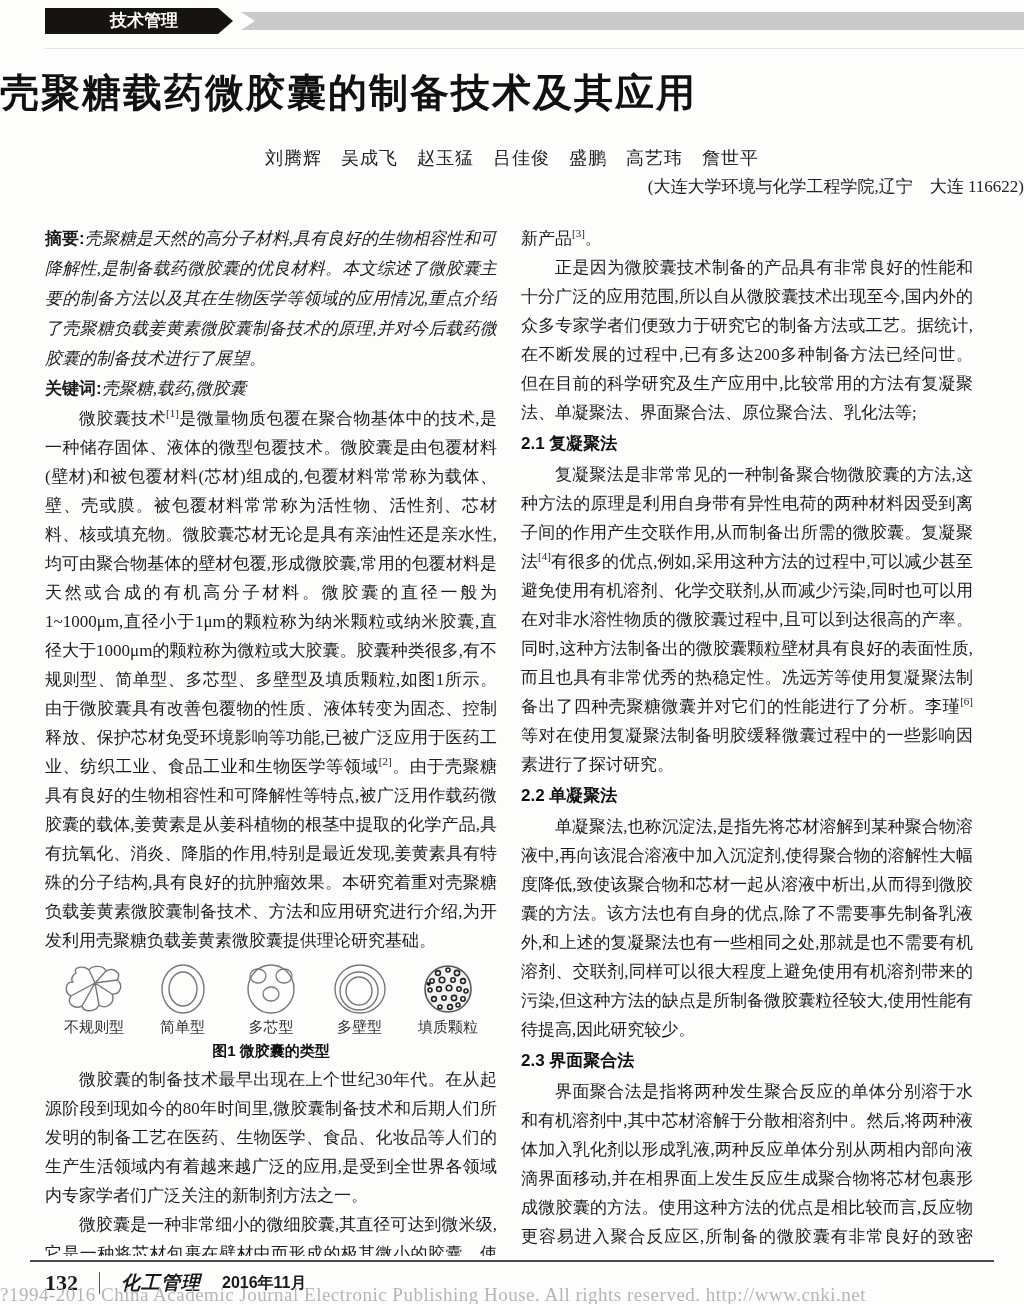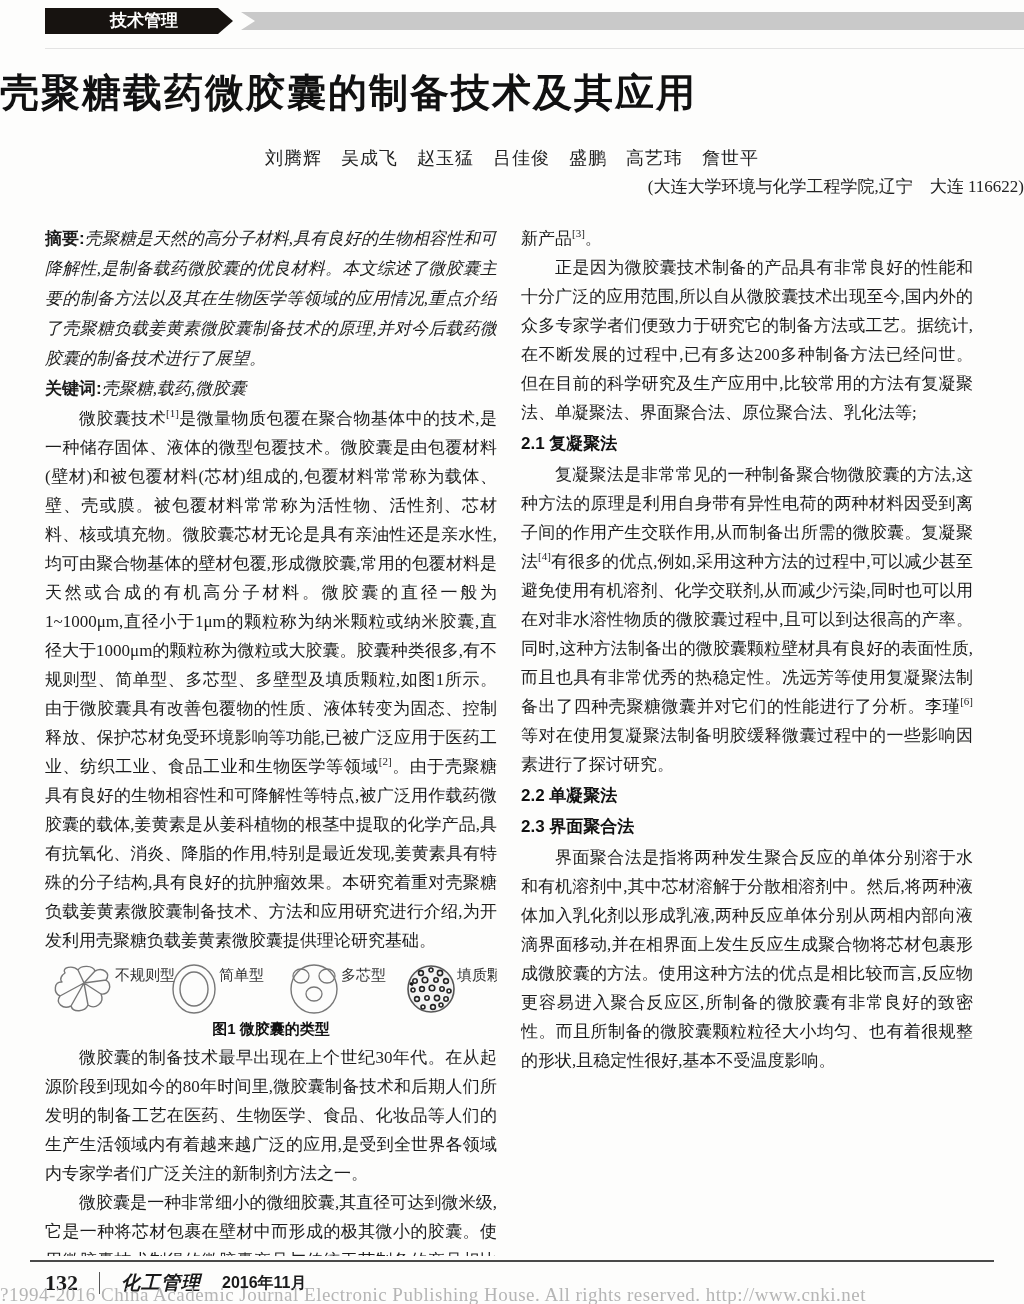--- a/index.html
+++ b/index.html
@@ -62,21 +62,21 @@
     margin:8px 0 4px 0;line-height:30px;
   }
   .h2{
     font-family:"Liberation Sans","DejaVu Sans",sans-serif;
     font-weight:bold;font-size:17px;color:#111;
     margin:2px 0;line-height:29px;
   }
   
   .figure{margin:8px 0 4px 0;}
   .fig-row{display:flex;justify-content:space-between;align-items:flex-end;padding:0 6px;}
-  .fig-item{display:flex;width:86px;}
+  .fig-item{display:flex;flex-direction:column;align-items:center;width:86px;}
   .fig-item svg{display:block;}
   .fig-label{font-size:15px;color:#333;margin-top:3px;white-space:nowrap;}
   .fig-caption{
     text-align:center;font-family:"Liberation Sans","DejaVu Sans",sans-serif;
     font-weight:bold;font-size:15px;margin-top:5px;color:#111;
   }
   
   .footer-rule{position:absolute;left:30px;top:1260px;width:964px;height:2px;background:#4a4a4a;}
   .footer{
     position:absolute;left:45px;top:1268px;height:30px;
@@ -145,20 +145,30 @@
           <div class="fig-item">
             <span>
               <svg width="54" height="52" viewBox="0 0 54 52">
                 <ellipse cx="27" cy="26" rx="23" ry="24" fill="none" stroke="#777" stroke-width="1.4"></ellipse>
                 <ellipse cx="14" cy="13" rx="8" ry="7" fill="none" stroke="#777" stroke-width="1.3"></ellipse>
                 <ellipse cx="40" cy="13" rx="8" ry="7" fill="none" stroke="#777" stroke-width="1.3"></ellipse>
                 <ellipse cx="27" cy="31" rx="8" ry="7" fill="none" stroke="#777" stroke-width="1.3"></ellipse>
               </svg>
             </span>
             <span class="fig-label">多芯型</span>
+          </div>
+          <div class="fig-item">
+            <span>
+              <svg width="58" height="52" viewBox="0 0 58 52">
+                <ellipse cx="29" cy="26" rx="25" ry="24" fill="none" stroke="#777" stroke-width="1.4"></ellipse>
+                <ellipse cx="28" cy="28" rx="19" ry="19" fill="none" stroke="#777" stroke-width="1.4"></ellipse>
+                <ellipse cx="28" cy="28" rx="13" ry="14" fill="none" stroke="#777" stroke-width="1.4"></ellipse>
+              </svg>
+            </span>
+            <span class="fig-label">多壁型</span>
           </div>
           <div class="fig-item">
             <span>
               <svg width="52" height="52" viewBox="0 0 52 52">
                 <circle cx="26" cy="26" r="23" fill="#f2f2f2" stroke="#555" stroke-width="1.6"></circle>
                 <g fill="none" stroke="#222" stroke-width="1.6">
                   <circle cx="16" cy="10" r="2.4"></circle>
                     <circle cx="26" cy="7" r="2"></circle>
                     <circle cx="35" cy="10" r="2.6"></circle>
                   <circle cx="10" cy="18" r="2.2"></circle>
@@ -193,20 +203,21 @@
 
     <div class="col">
       <p>新产品<sup>[3]</sup>。</p>
 
       <p class="indent">正是因为微胶囊技术制备的产品具有非常良好的性能和十分广泛的应用范围,所以自从微胶囊技术出现至今,国内外的众多专家学者们便致力于研究它的制备方法或工艺。据统计,在不断发展的过程中,已有多达200多种制备方法已经问世。但在目前的科学研究及生产应用中,比较常用的方法有复凝聚法、单凝聚法、界面聚合法、原位聚合法、乳化法等;</p>
 
       <div class="h2">2.1 复凝聚法</div>
       <p class="indent">复凝聚法是非常常见的一种制备聚合物微胶囊的方法,这种方法的原理是利用自身带有异性电荷的两种材料因受到离子间的作用产生交联作用,从而制备出所需的微胶囊。复凝聚法<sup>[4]</sup>有很多的优点,例如,采用这种方法的过程中,可以减少甚至避免使用有机溶剂、化学交联剂,从而减少污染,同时也可以用在对非水溶性物质的微胶囊过程中,且可以到达很高的产率。同时,这种方法制备出的微胶囊颗粒壁材具有良好的表面性质,而且也具有非常优秀的热稳定性。冼远芳等使用复凝聚法制备出了四种壳聚糖微囊并对它们的性能进行了分析。李瑾<sup>[6]</sup>等对在使用复凝聚法制备明胶缓释微囊过程中的一些影响因素进行了探讨研究。</p>
 
       <div class="h2">2.2 单凝聚法</div>
+      <p class="indent">单凝聚法,也称沉淀法,是指先将芯材溶解到某种聚合物溶液中,再向该混合溶液中加入沉淀剂,使得聚合物的溶解性大幅度降低,致使该聚合物和芯材一起从溶液中析出,从而得到微胶囊的方法。该方法也有自身的优点,除了不需要事先制备乳液外,和上述的复凝聚法也有一些相同之处,那就是也不需要有机溶剂、交联剂,同样可以很大程度上避免使用有机溶剂带来的污染,但这种方法的缺点是所制备微胶囊粒径较大,使用性能有待提高,因此研究较少。</p>
 
       <div class="h2">2.3 界面聚合法</div>
       <p class="indent">界面聚合法是指将两种发生聚合反应的单体分别溶于水和有机溶剂中,其中芯材溶解于分散相溶剂中。然后,将两种液体加入乳化剂以形成乳液,两种反应单体分别从两相内部向液滴界面移动,并在相界面上发生反应生成聚合物将芯材包裹形成微胶囊的方法。使用这种方法的优点是相比较而言,反应物更容易进入聚合反应区,所制备的微胶囊有非常良好的致密性。而且所制备的微胶囊颗粒粒径大小均匀、也有着很规整的形状,且稳定性很好,基本不受温度影响。</p>
 
     </div>
   </div>
 
   <div class="footer-rule"></div>
   <div class="footer">
     <span class="page-num">132</span>

